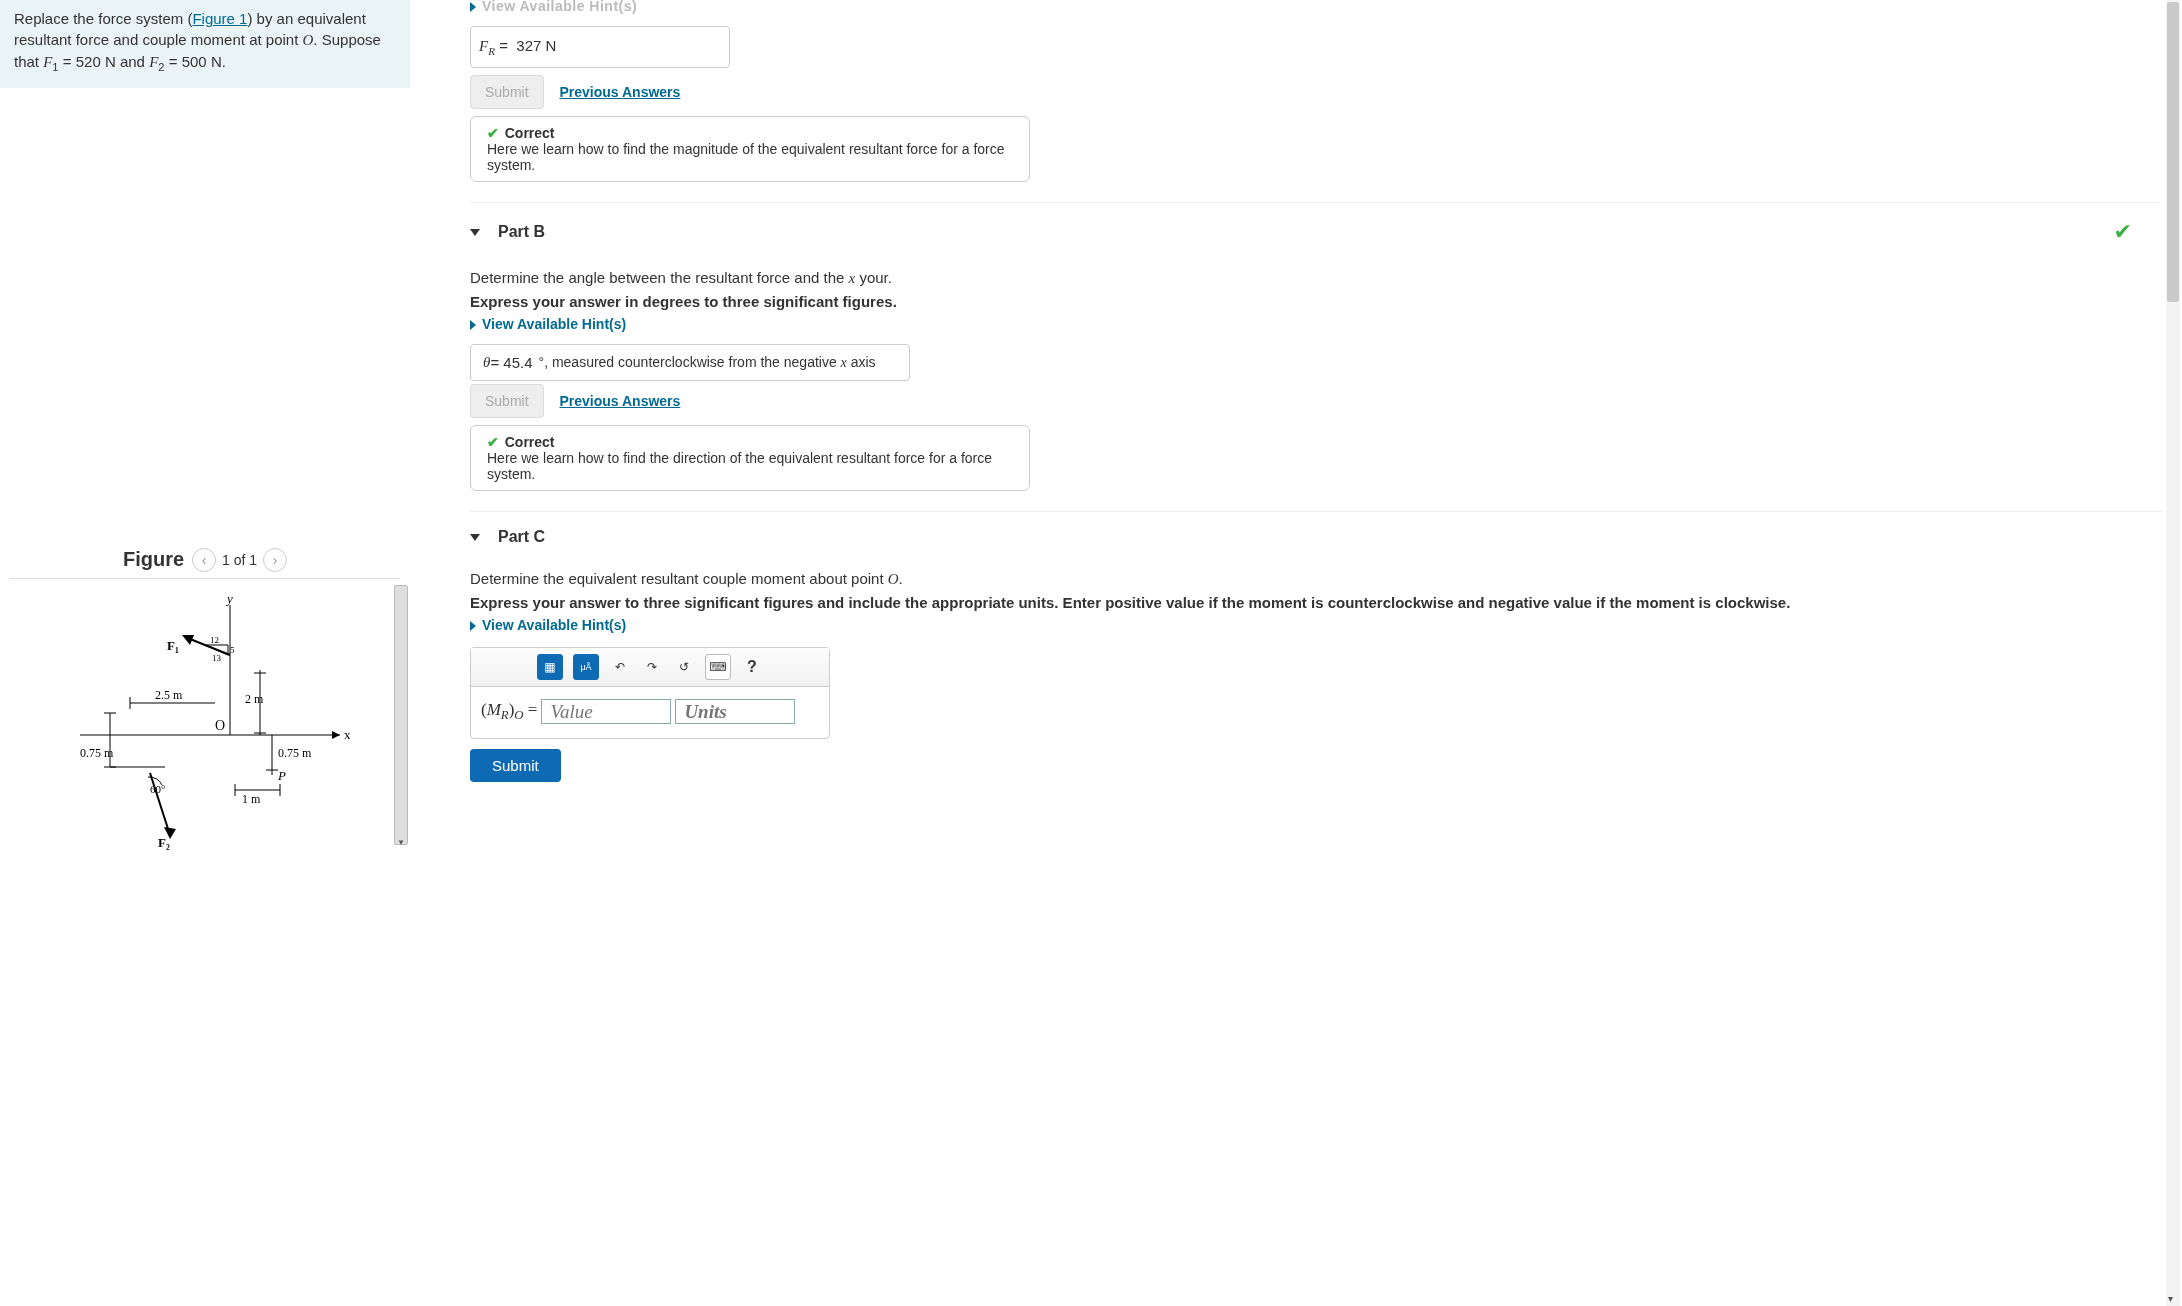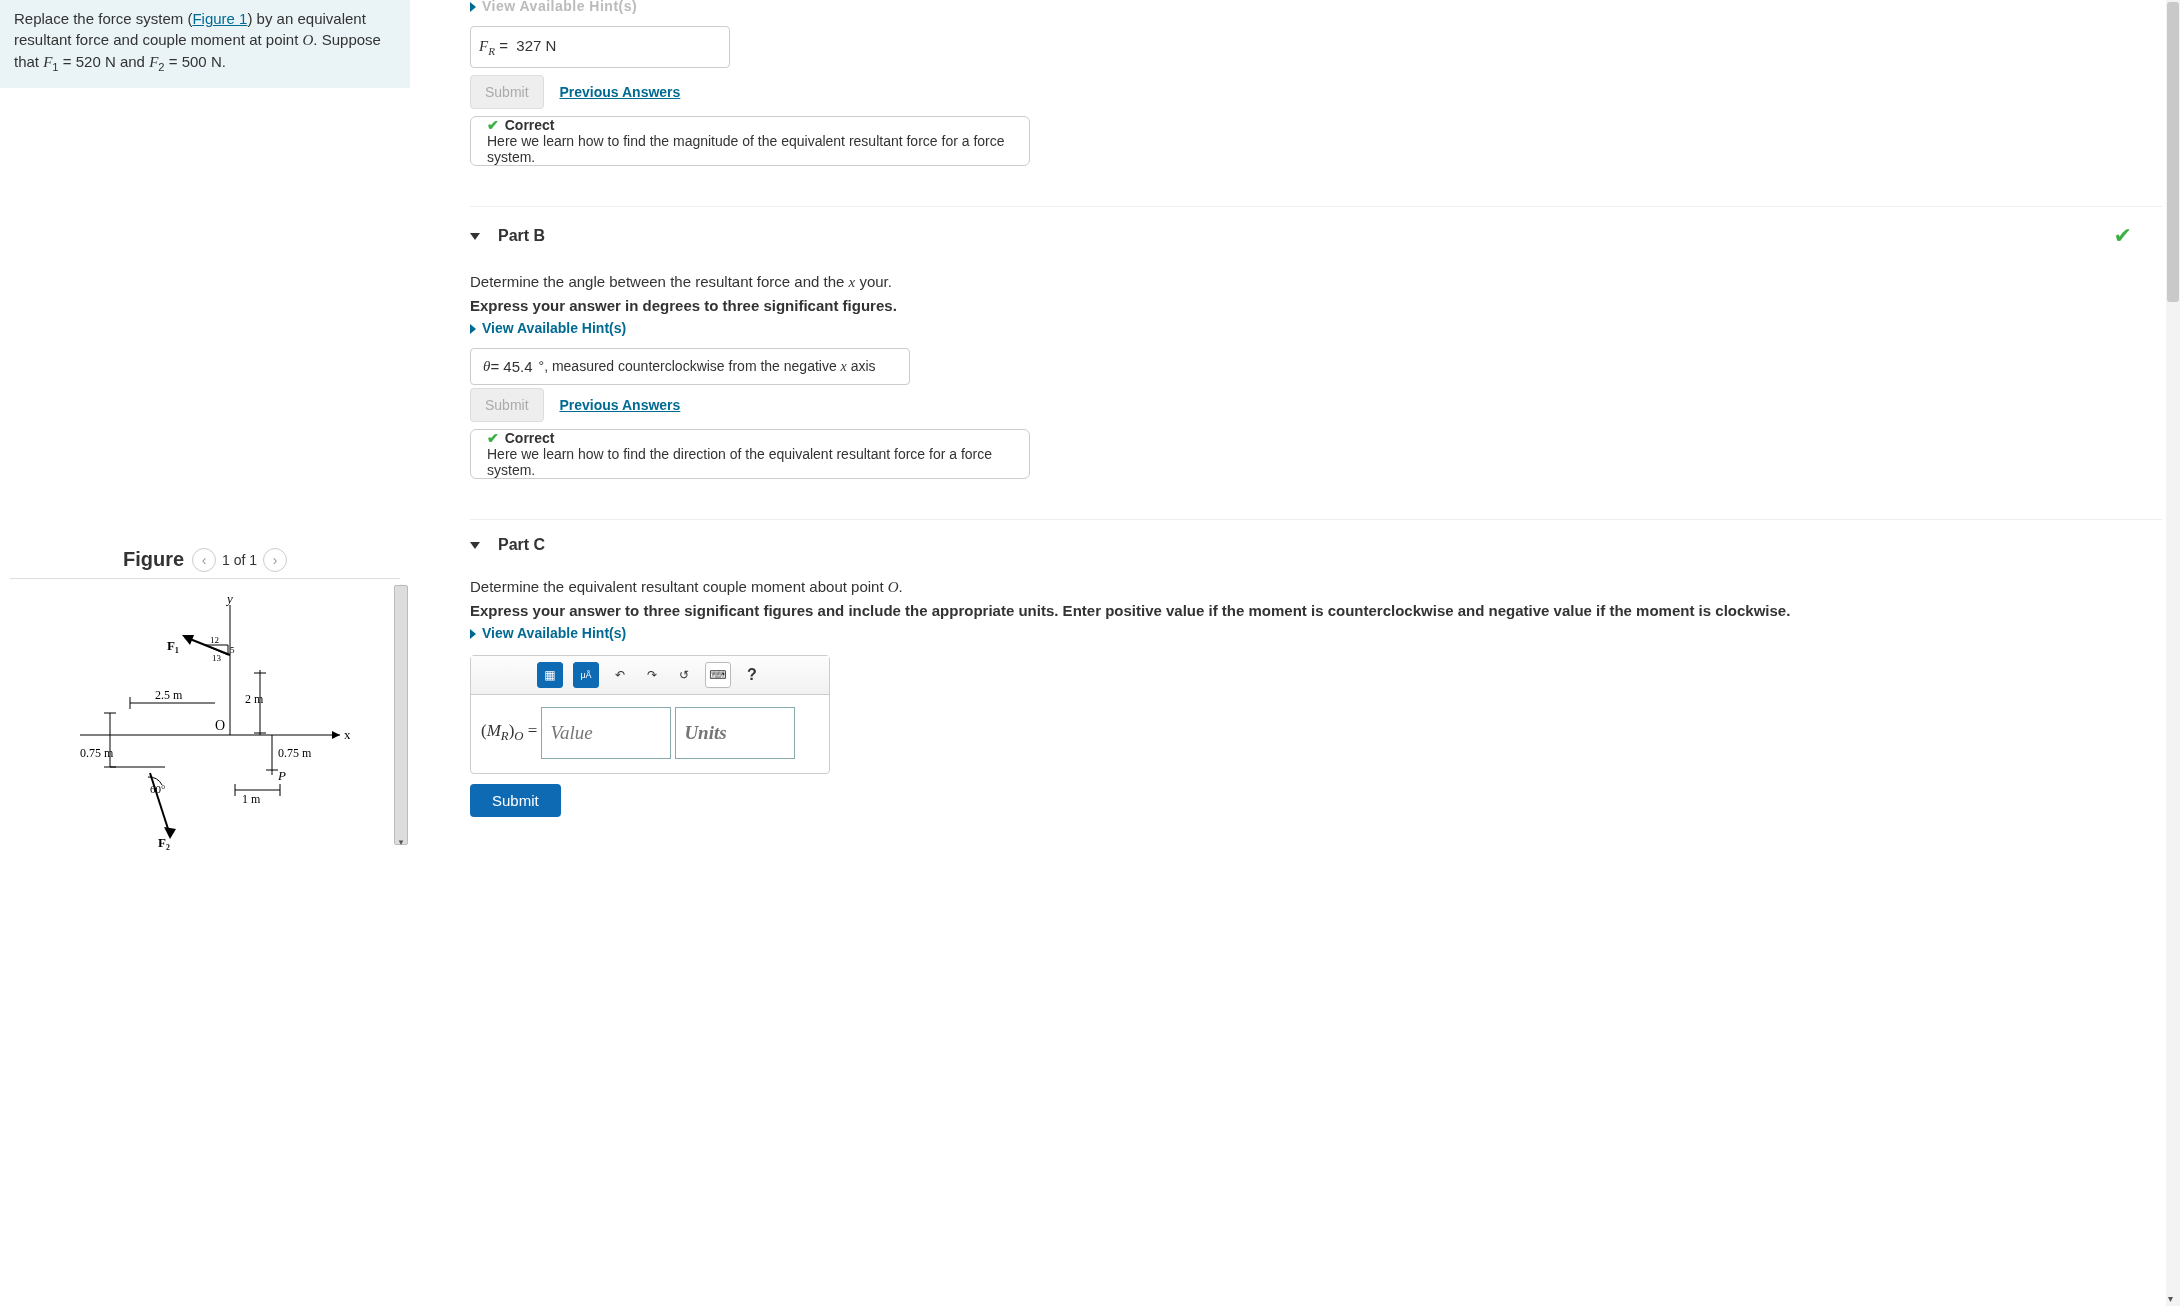--- a/index.html
+++ b/index.html
@@ -27,41 +27,41 @@
   .scroll-up, .scroll-down { position:absolute; right:2px; width:14px; height:14px; font-size:9px; color:#555; display:flex; align-items:center; justify-content:center;}
   .scroll-up{top:-6px;} .scroll-down{bottom:-6px;}
   
   .hint-link { color:#006a92; font-weight:bold; font-size:14px; cursor:pointer; }
   .hint-link .arrow { display:inline-block; width:0;height:0; border-left:6px solid #006a92; border-top:5px solid transparent; border-bottom:5px solid transparent; margin-right:6px; vertical-align:middle;}
   .answer-box { border:1px solid #ccc; border-radius:4px; padding:10px 8px; margin:12px 0; display:inline-block; min-width:260px; font-size:15px;}
   .btn-row { margin:4px 0 16px 0;}
   .btn-submit-dis { background:#eee; color:#aaa; padding:8px 14px; border:1px solid #ddd; border-radius:4px; margin-right:12px; font-size:14px;}
   .btn-submit { background:#0f6ab4; color:#fff; padding:8px 22px; border:0; border-radius:4px; font-size:15px; cursor:pointer;}
   .prev-link { color:#006a92; text-decoration:underline; font-weight:bold; font-size:14px; cursor:pointer;}
-  .feedback { border:1px solid #ccc; border-radius:6px; padding:0 16px; margin:6px 0 40px 0; max-width:560px;}
+  .feedback { border:1px solid #ccc; border-radius:6px; padding:8px 16px; margin:6px 0 20px 0; max-width:560px;}
   .feedback .tick { color:#3cb043; font-weight:bold; margin-right:6px;}
   .feedback .title { font-weight:bold; }
   .part-header { display:flex; align-items:center; padding:16px 0 10px 0; }
   .part-header .caret { width:0;height:0; border-left:5px solid transparent; border-right:5px solid transparent; border-top:7px solid #333; margin-right:18px;}
   .part-header .label { font-weight:bold; font-size:16px; }
   .part-check { color:#3cb043; font-size:22px; margin-left:auto; margin-right:30px;}
   .part-row { background:#fff; border-top:1px solid #eee; position:relative;}
   .part-body { padding:8px 0 0 0;}
   .instr { margin:6px 0; font-size:15px;}
   .instr.bold { font-weight:bold;}
   .theta-box { border:1px solid #ccc; border-radius:4px; padding:8px 12px; margin:12px 0; display:flex; align-items:center; max-width:440px; font-size:15px;}
   .theta-box .note { font-size:14px; color:#333; margin-left:6px; line-height:1.3;}
   .input-panel { border:1px solid #ccc; border-radius:4px; margin:14px 0 10px 0; max-width:360px;}
   .toolbar { background:linear-gradient(#fdfdfd,#f1f1f1); border-bottom:1px solid #ccc; padding:6px 8px; display:flex; gap:10px; align-items:center; justify-content:center;}
   .tb-btn { width:26px; height:26px; border:1px solid #bbb; border-radius:3px; background:#fff; display:flex; align-items:center; justify-content:center; font-size:12px; color:#333; cursor:pointer;}
   .tb-btn.blue { background:#0f6ab4; color:#fff; border-color:#0f6ab4;}
   .tb-btn.noborder{border:0; background:transparent; width:22px;}
   .input-row { display:flex; align-items:center; padding:12px 10px 14px 10px; gap:4px;}
   .eq-label { font-family:'Times New Roman',serif; font-size:17px;}
-  .val-input, .unit-input { border:1px solid #8aa; height:52px; font-size:19px; font-style:italic; font-family:'Times New Roman',serif; color:#777; padding:0 8px; background:#fff;}
+  .val-input, .unit-input { border:1px solid #8aa; height:25px; font-size:19px; font-style:italic; font-family:'Times New Roman',serif; color:#777; padding:0 8px; background:#fff;}
   .val-input{width:130px;} .unit-input{width:120px;font-weight:bold;}
   .right-scroll { position:fixed; right:2px; top:0; bottom:0; width:14px; background:#f3f3f3;}
   .right-scroll .thumb{ position:absolute; left:1px; width:12px; background:#c9c9c9; border-radius:3px; top:2px; height:300px;}
   .right-scroll .arrd{position:absolute; bottom:2px; left:2px; font-size:10px; color:#555;}
   .cut-hint { color:#006a92; font-weight:bold; font-size:14px; margin-top:-4px;}
   .cut-arrow{display:inline-block; width:0;height:0; border-left:6px solid #006a92; border-top:5px solid transparent; border-bottom:5px solid transparent; margin-right:6px; vertical-align:middle;}
   svg text{font-family:'Times New Roman',serif;}
 </style>
 </head>
 <body>

